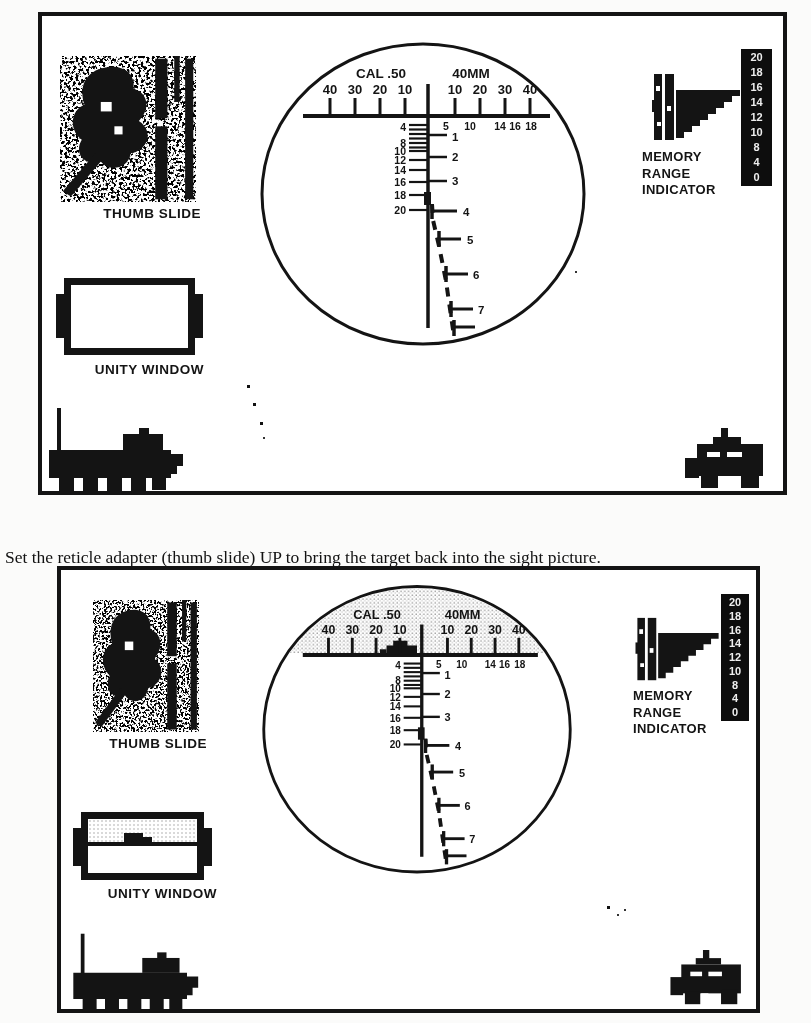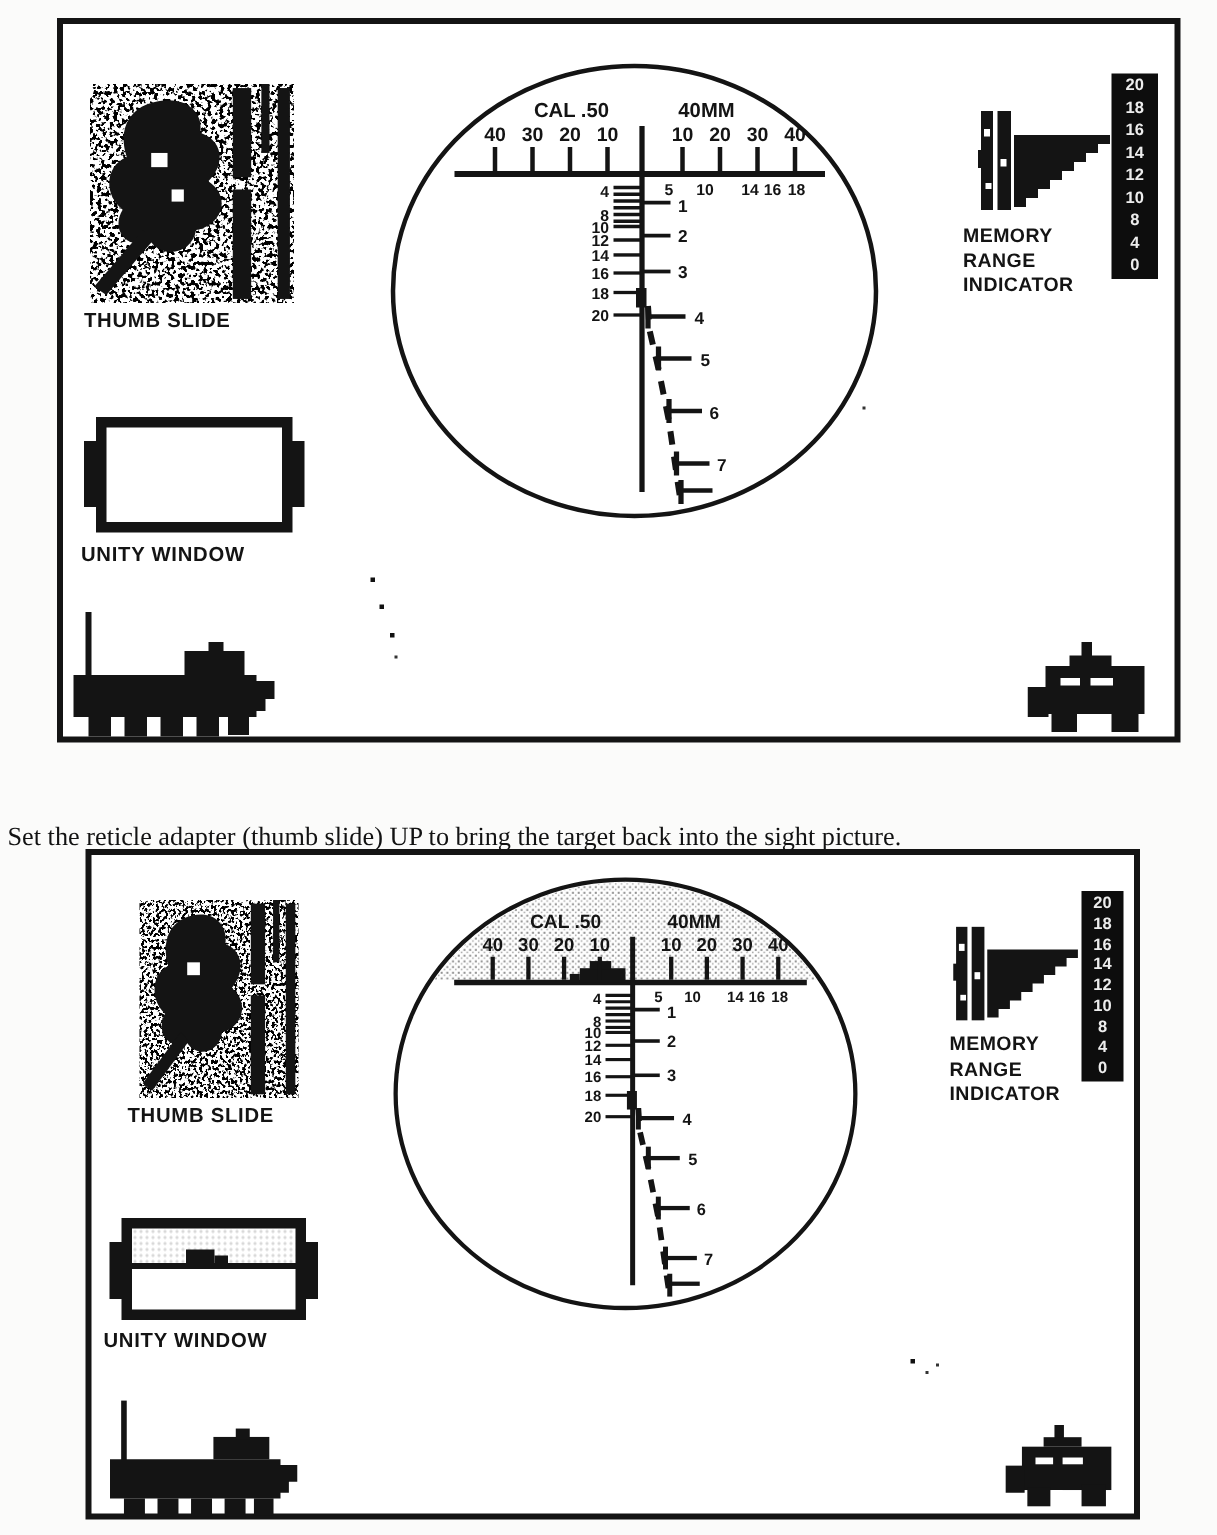--- a/index.html
+++ b/index.html
@@ -6,21 +6,21 @@
   * { margin:0; padding:0; box-sizing:border-box; }
   html,body { background:#fbfbfa; }
   body {
     width:811px; height:1023px; position:relative; overflow:hidden;
     font-family:"Liberation Sans", sans-serif; color:var(--ink);
   }
   .panel { position:absolute; border:4px solid var(--ink); background:var(--paper); }
   #panel1 { left:38px; top:12px;  width:749px; height:483px; }
   #panel2 { left:57px; top:566px; width:703px; height:447px; }
   .abs { position:absolute; }
-  .lbl { position:absolute; font-weight:bold; color:var(--ink); text-align:left; letter-spacing:0.5px; }
+  .lbl { position:absolute; font-weight:bold; color:var(--ink); text-align:right; letter-spacing:0.5px; }
   .lbl-13 { font-size:13.5px; }
   .caption {
     position:absolute; left:5px; top:523px; width:760px;
     font-family:"Liberation Serif", serif; font-size:17.5px; color:#121212;margin-top:24px;
   }
   svg text { font-weight:bold; fill:var(--ink); font-family:"Liberation Sans", sans-serif; }
   .t13 { font-size:13.5px; } .t12 { font-size:13px; }
   .t11 { font-size:11.5px; } .t10 { font-size:10.5px; }
   .membar {
     position:absolute; background:#0d0d0d; color:#ededed;

